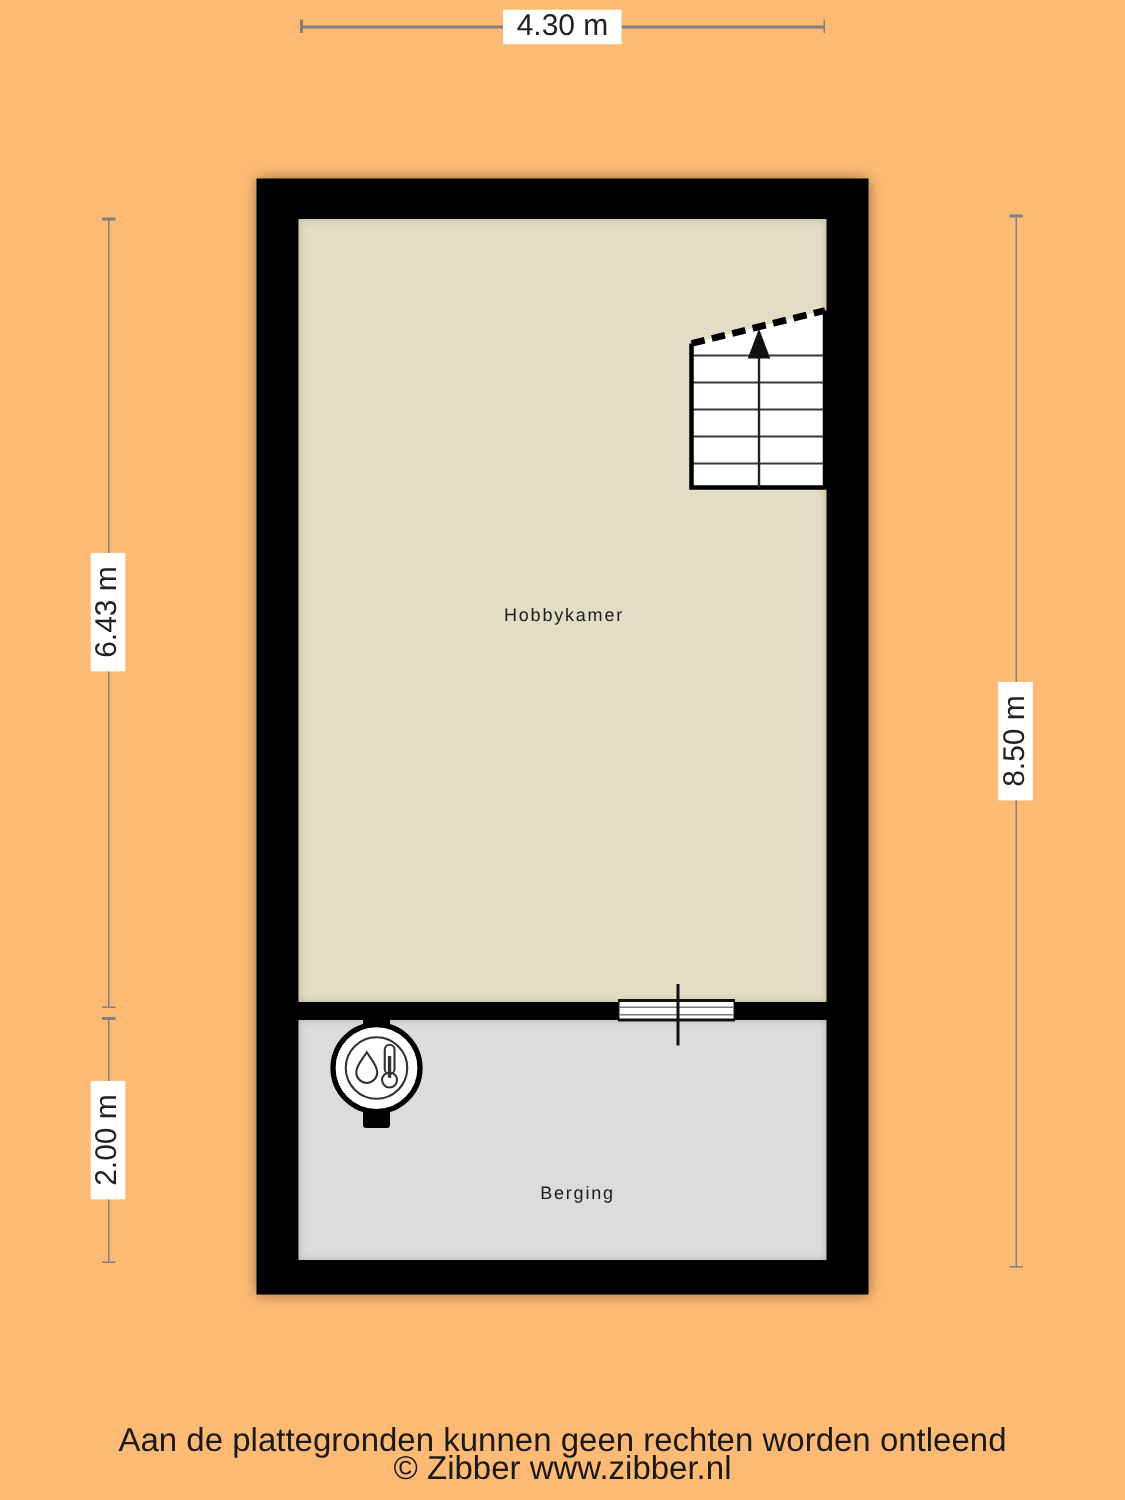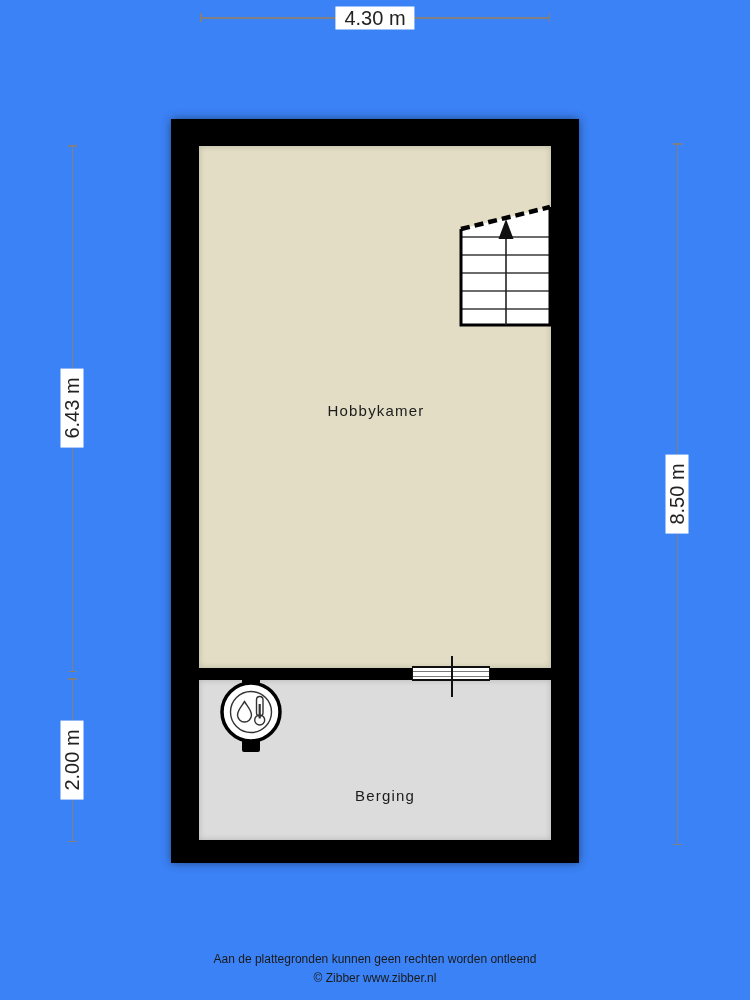--- a/index.html
+++ b/index.html
@@ -1,37 +1,37 @@
 <!DOCTYPE html>
 <html><head>
 <meta charset="utf-8">
 <style>
   html,body{margin:0;padding:0;background:#fff;}
   .canvas{
-    position:relative;width:750px;height:1000px;background:#3b82f6;
+    position:relative;width:750px;height:1000px;background:#fdba74;
     font-family:"Liberation Sans", sans-serif;overflow:hidden;color:#1f1f1f;
   }
   
   .wall-outer{
     position:absolute;left:171px;top:119px;width:408px;height:744px;
     background:#000;box-shadow:0 0 9px rgba(0,0,0,.45);
   }
   .floor-hobby{
     position:absolute;left:199px;top:146px;width:352px;height:522px;
     background:#e2ddc4;box-shadow:inset 0 0 6px rgba(0,0,0,.18);
   }
   .wall-divider{position:absolute;left:199px;top:668px;width:352px;height:12px;background:#000;}
   .floor-berging{
     position:absolute;left:199px;top:680px;width:352px;height:160px;
     background:#dcdcdc;box-shadow:inset 0 0 6px rgba(0,0,0,.18);
   }
   
   .room-label{
     position:absolute;transform:translate(-50%,-50%);
-    font-size:15px;letter-spacing:1.2px;white-space:nowrap;color:#1c1c1c;
+    font-size:12px;letter-spacing:1.2px;white-space:nowrap;color:#1c1c1c;
   }
   .label-hobby{left:376px;top:410px;}
   .label-berging{left:385px;top:795px;}
   
   .window{
     position:absolute;left:412px;top:666px;width:78px;height:15px;
     background:#fff;border:1px solid #111;border-top-width:2px;border-bottom-width:2px;
     box-sizing:border-box;
   }
   .window::before,.window::after{
@@ -65,21 +65,21 @@
     white-space:nowrap;transform:translate(-50%,-50%);
   }
   .dim-label.rot{transform:translate(-50%,-50%) rotate(-90deg);}
   .dlab-top{left:375px;top:18px;}
   .dlab-643{left:72px;top:408px;}
   .dlab-200{left:72px;top:760px;}
   .dlab-850{left:677px;top:494px;}
   
   .footer{
     position:absolute;left:0;right:0;top:950px;text-align:center;
-    font-size:12px;line-height:19px;color:#1a1a1a;
+    font-size:22px;line-height:19px;color:#1a1a1a;
   }
 </style>
 </head>
 <body>
 
 <div class="canvas">
 
   <div class="dim-line-h dl-top"></div>
   <span class="dim-label dlab-top">4.30 m</span>
 

